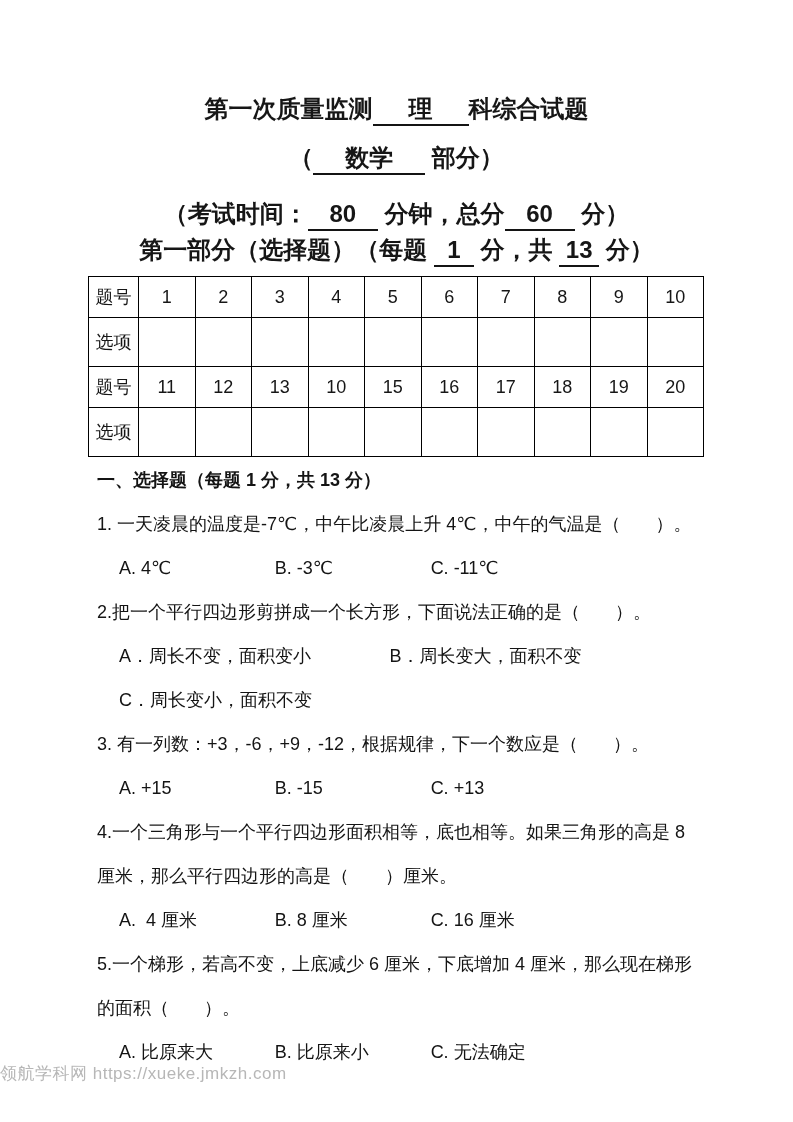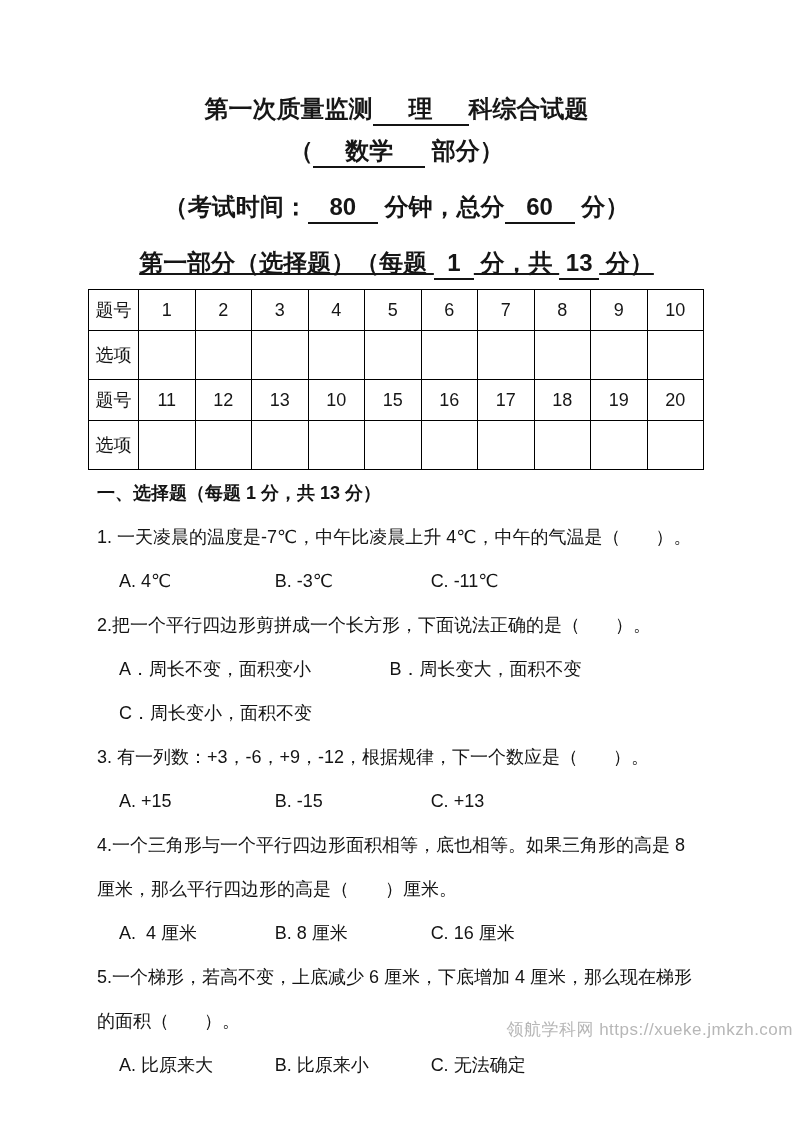--- a/index.html
+++ b/index.html
@@ -5,44 +5,44 @@
   html,body{margin:0;padding:0;background:#fff;}
   .page{
     position:relative;width:793px;height:1122px;background:#ffffff;
     font-family:"Liberation Sans","DejaVu Sans",sans-serif;
     color:#161616;overflow:hidden;
   }
   [data-bind]{white-space:pre-wrap;}
   
   .header{text-align:center;padding-top:94px;}
   .hline{font-size:24px;font-weight:700;line-height:30px;}
-  .h2{margin-top:10px;}
+  .h2{margin-top:17px;}
   .h3{margin-top:24px;}
-  .h4{margin-top:24px;text-decoration:underline;}
+  .h4{margin-top:4px;}
   .blank{display:inline-block;border-bottom:2px solid #141414;text-align:center;}
   .b-title{min-width:96px;}
   .b-subject{min-width:112px;}
   .b-num{min-width:70px;}
   .b-small{min-width:32px;padding:0 4px;}
   
   table.answers{border-collapse:collapse;table-layout:fixed;width:616px;margin:9px 0 0 88px;}
   .answers td{border:1.8px solid #000;text-align:center;font-size:18px;padding:0;overflow:hidden;}
   .answers tr.r-num td{height:40px;}
   .answers tr.r-opt td{height:48px;}
   .answers td.lab{font-size:18px;}
   
   .qarea{padding:1px 86px 0 97px;font-size:18px;line-height:44px;color:#141414;}
   .sec-title{white-space:pre-wrap;font-weight:bold;}
   .opt-row{display:flex;padding-left:22px;}
   .opt-row span{display:inline-block;}
   .o26{width:26.5%;}
   .o46{width:46%;}
   .oFlex{flex:1;}
   
-  .footer{position:absolute;left:0;top:1018px;width:100%;text-align:right;
+  .footer{position:absolute;left:0;top:1062px;width:100%;text-align:left;
           font-size:17px;color:#b7b7b7;font-weight:400;letter-spacing:.5px;}
 </style>
 </head>
 <body>
 
 <div class="page">
 
   <div class="header">
     <div class="hline"><span data-bind="document.title.prefix">第一次质量监测</span><span class="blank b-title" data-bind="document.title.blank">理</span><span data-bind="document.title.suffix">科综合试题</span></div>
 

